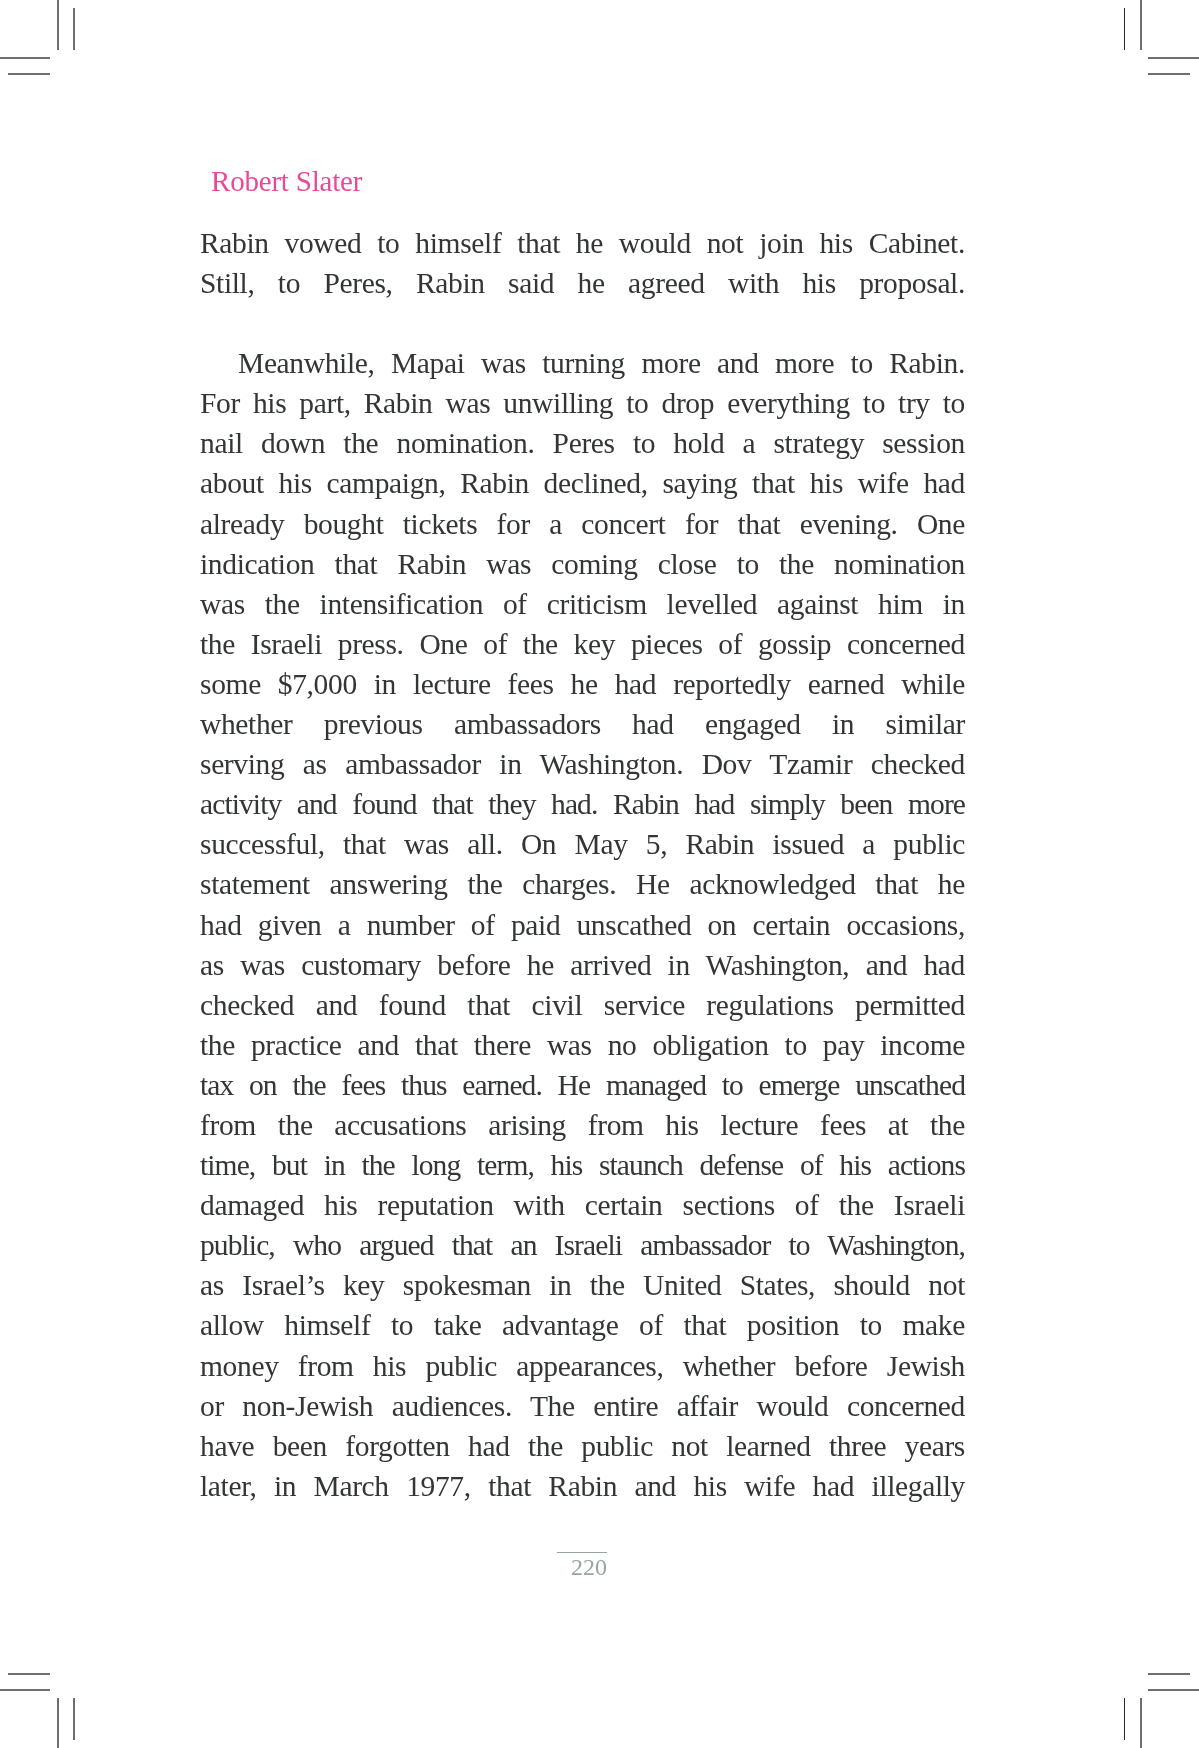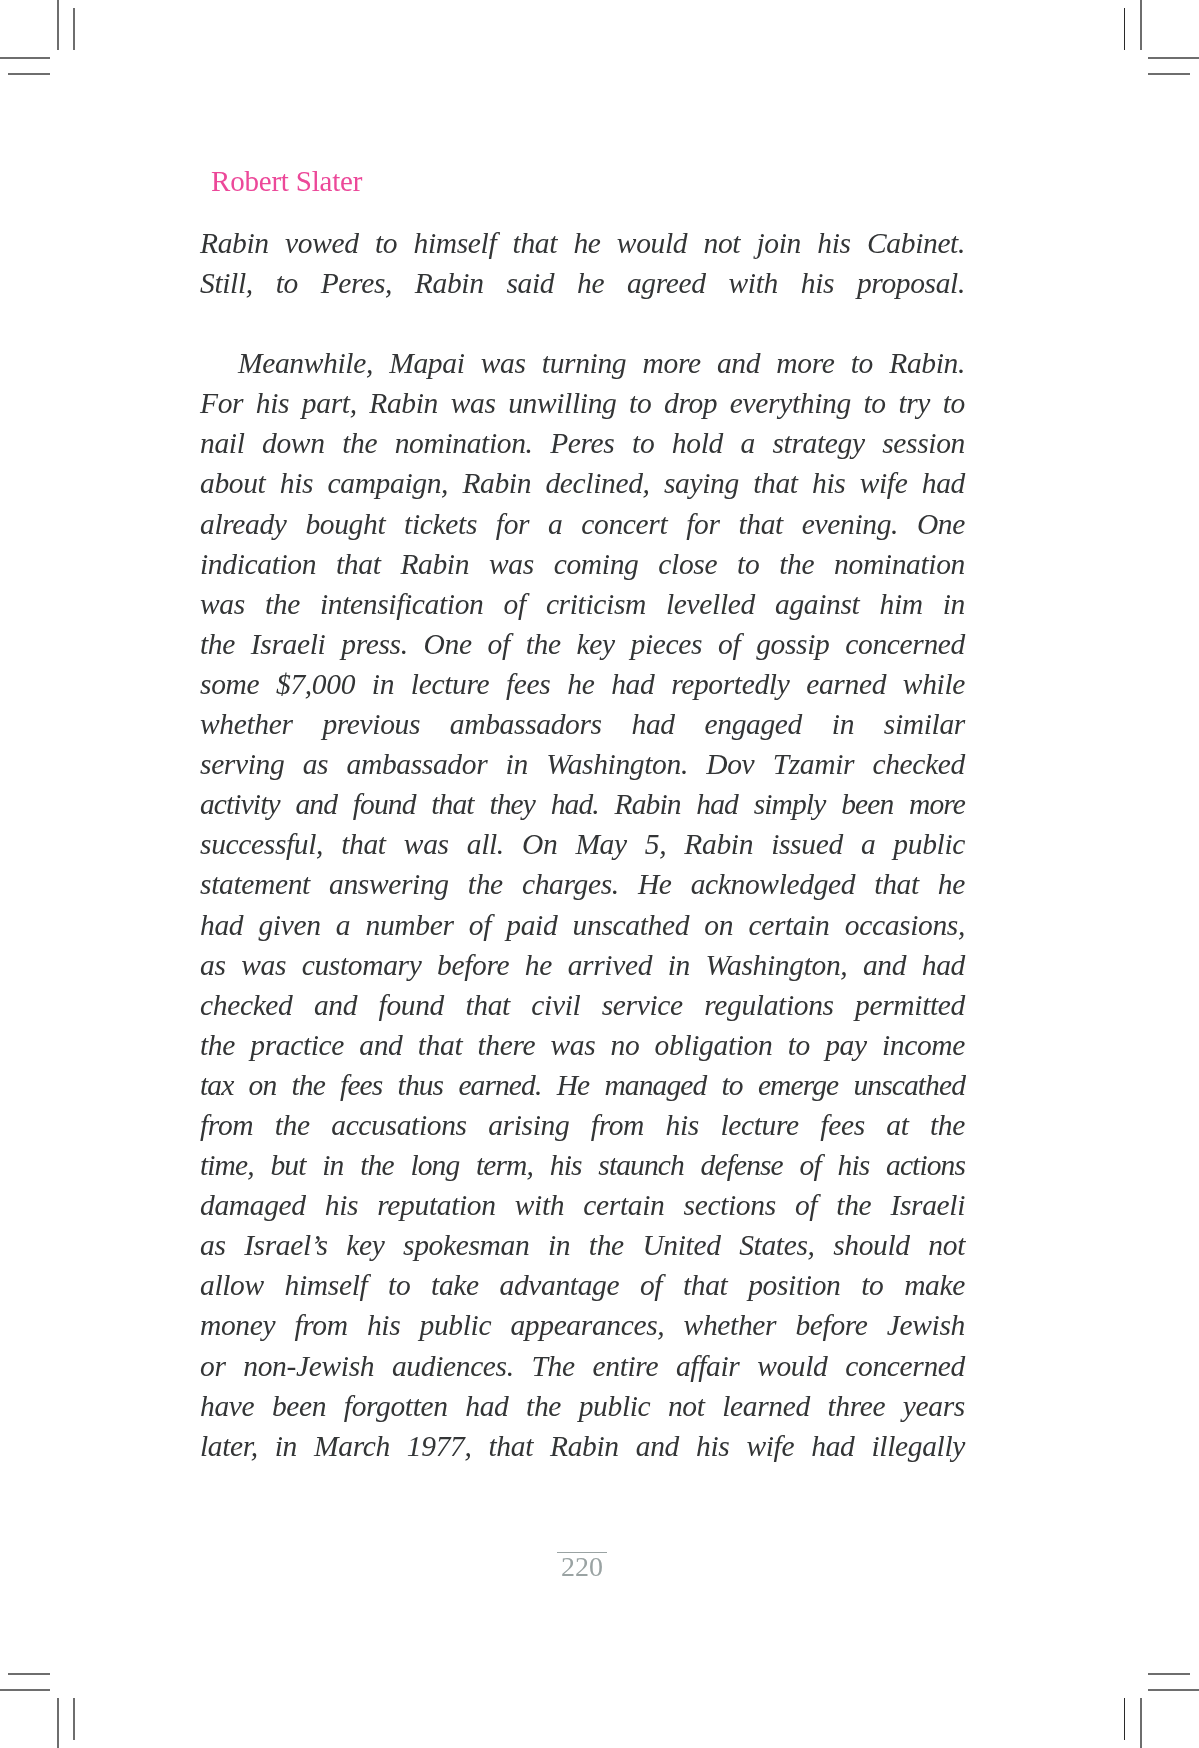--- a/index.html
+++ b/index.html
@@ -19,42 +19,41 @@
     line-height: 30px;
     color: #ec4899;
     letter-spacing: -0.2px;
     margin-left: 11px;
   }
   .body-text {
     position: absolute;
     left: 200px; top: 223px;
     width: 765px;
     color: #333536;
-    font-style: italic;
   }
   .line {
     display: block;
     height: 40.1px;
     line-height: 40.1px;
     font-size: 29.5px;
     text-align: justify;
     text-align-last: justify;
     white-space: nowrap;
     letter-spacing: -0.35px;
   }
   .line.tight { letter-spacing: -0.9px; word-spacing: -1px; }
   .line.indent { padding-left: 38px; }
   .para-gap { height: 40px; }
   .folio {
     position: absolute;
     left: 557px; top: 1552px;
     width: 50px;
-    text-align: center;
+    text-align: right;
     border-top: 1.5px solid #9aa3a3;
-    font-size: 28px;
+    font-size: 24px;
     line-height: 28px;
     color: #9aa3a3;
   }
 </style>
 </head>
 <body>
 
 <div class="mark" style="left:57px;top:0;width:2px;height:50px;"></div>
 <div class="mark" style="left:73px;top:8px;width:2px;height:42px;"></div>
 <div class="mark" style="left:0;top:57px;width:50px;height:2px;"></div>
@@ -99,20 +98,21 @@
     <span class="line">successful, that was all. On May 5, Rabin issued a public</span>
     <span class="line">statement answering the charges. He acknowledged that he</span>
     <span class="line">had given a number of paid unscathed on certain occasions,</span>
     <span class="line">as was customary before he arrived in Washington, and had</span>
     <span class="line">checked and found that civil service regulations permitted</span>
     <span class="line">the practice and that there was no obligation to pay income</span>
     <span class="line tight">tax on the fees thus earned. He managed to emerge unscathed</span>
     <span class="line">from the accusations arising from his lecture fees at the</span>
     <span class="line tight">time, but in the long term, his staunch defense of his actions</span>
     <span class="line">damaged his reputation with certain sections of the Israeli</span>
+    <span class="line tight">public, who argued that an Israeli ambassador to Washington,</span>
     <span class="line">as Israel’s key spokesman in the United States, should not</span>
     <span class="line">allow himself to take advantage of that position to make</span>
     <span class="line">money from his public appearances, whether before Jewish</span>
     <span class="line">or non-Jewish audiences. The entire affair would concerned</span>
     <span class="line">have been forgotten had the public not learned three years</span>
     <span class="line">later, in March 1977, that Rabin and his wife had illegally</span>
   </div>
 </div>
 
 <div class="folio">220</div>

